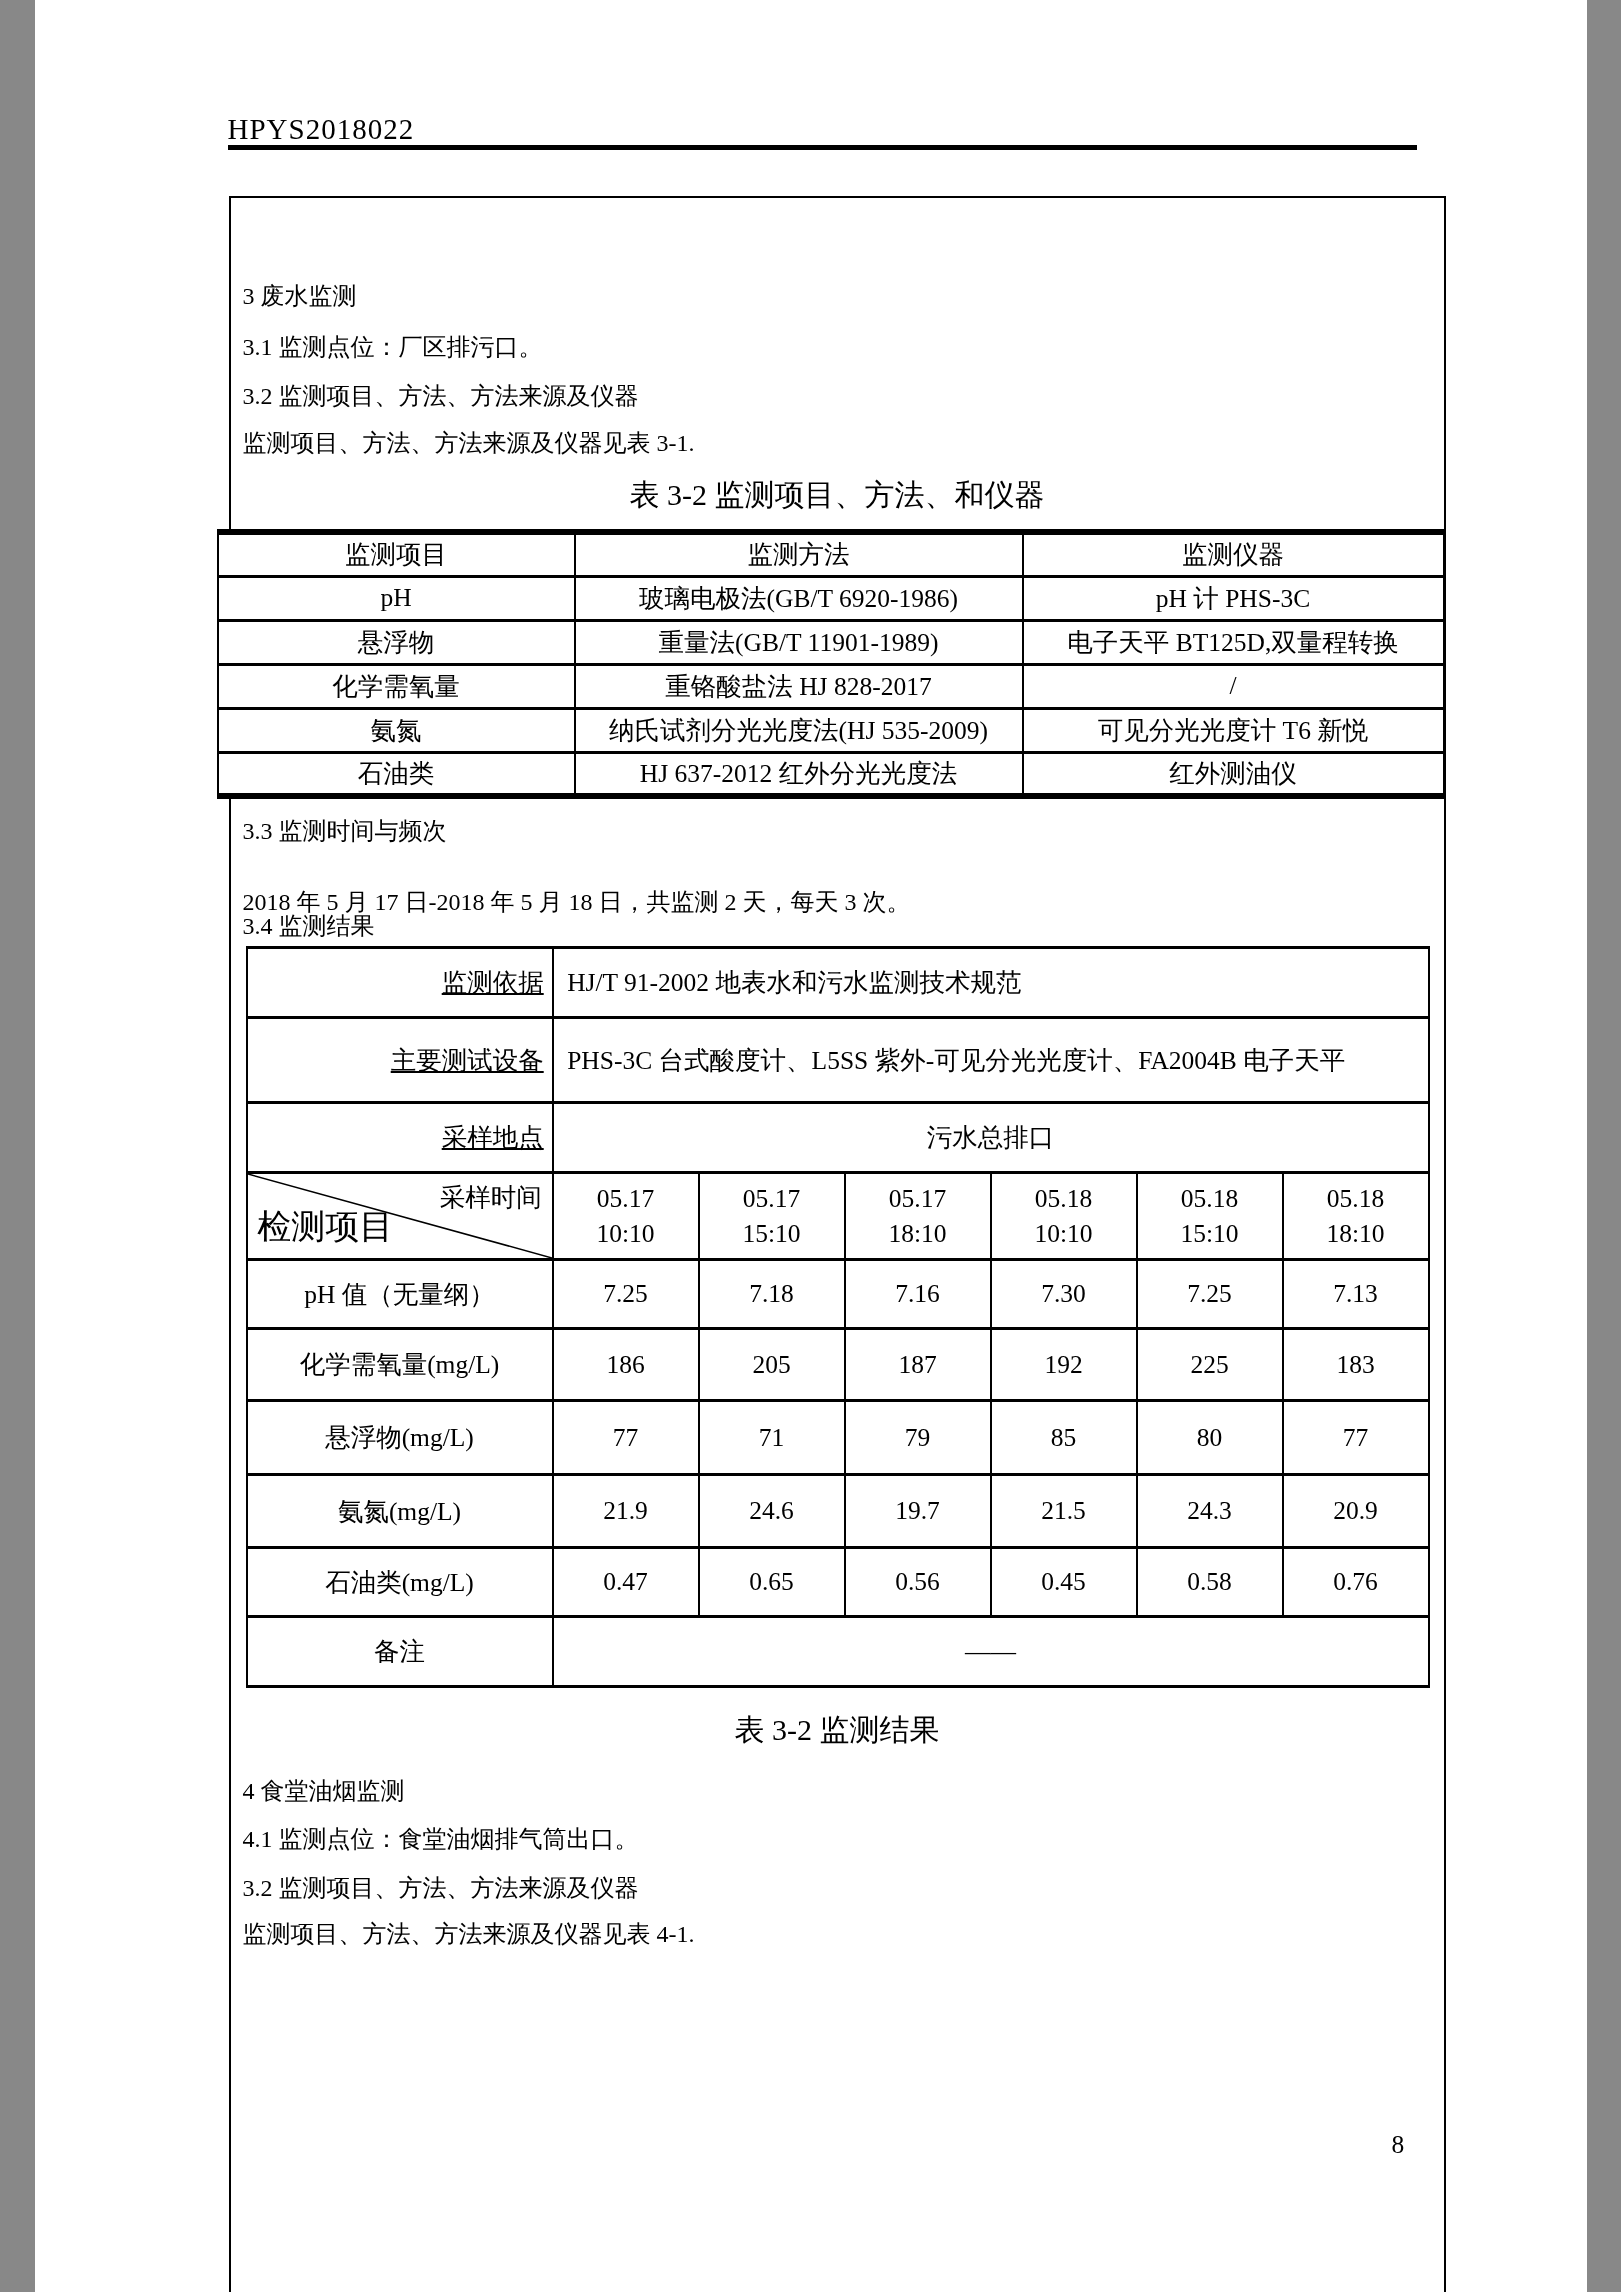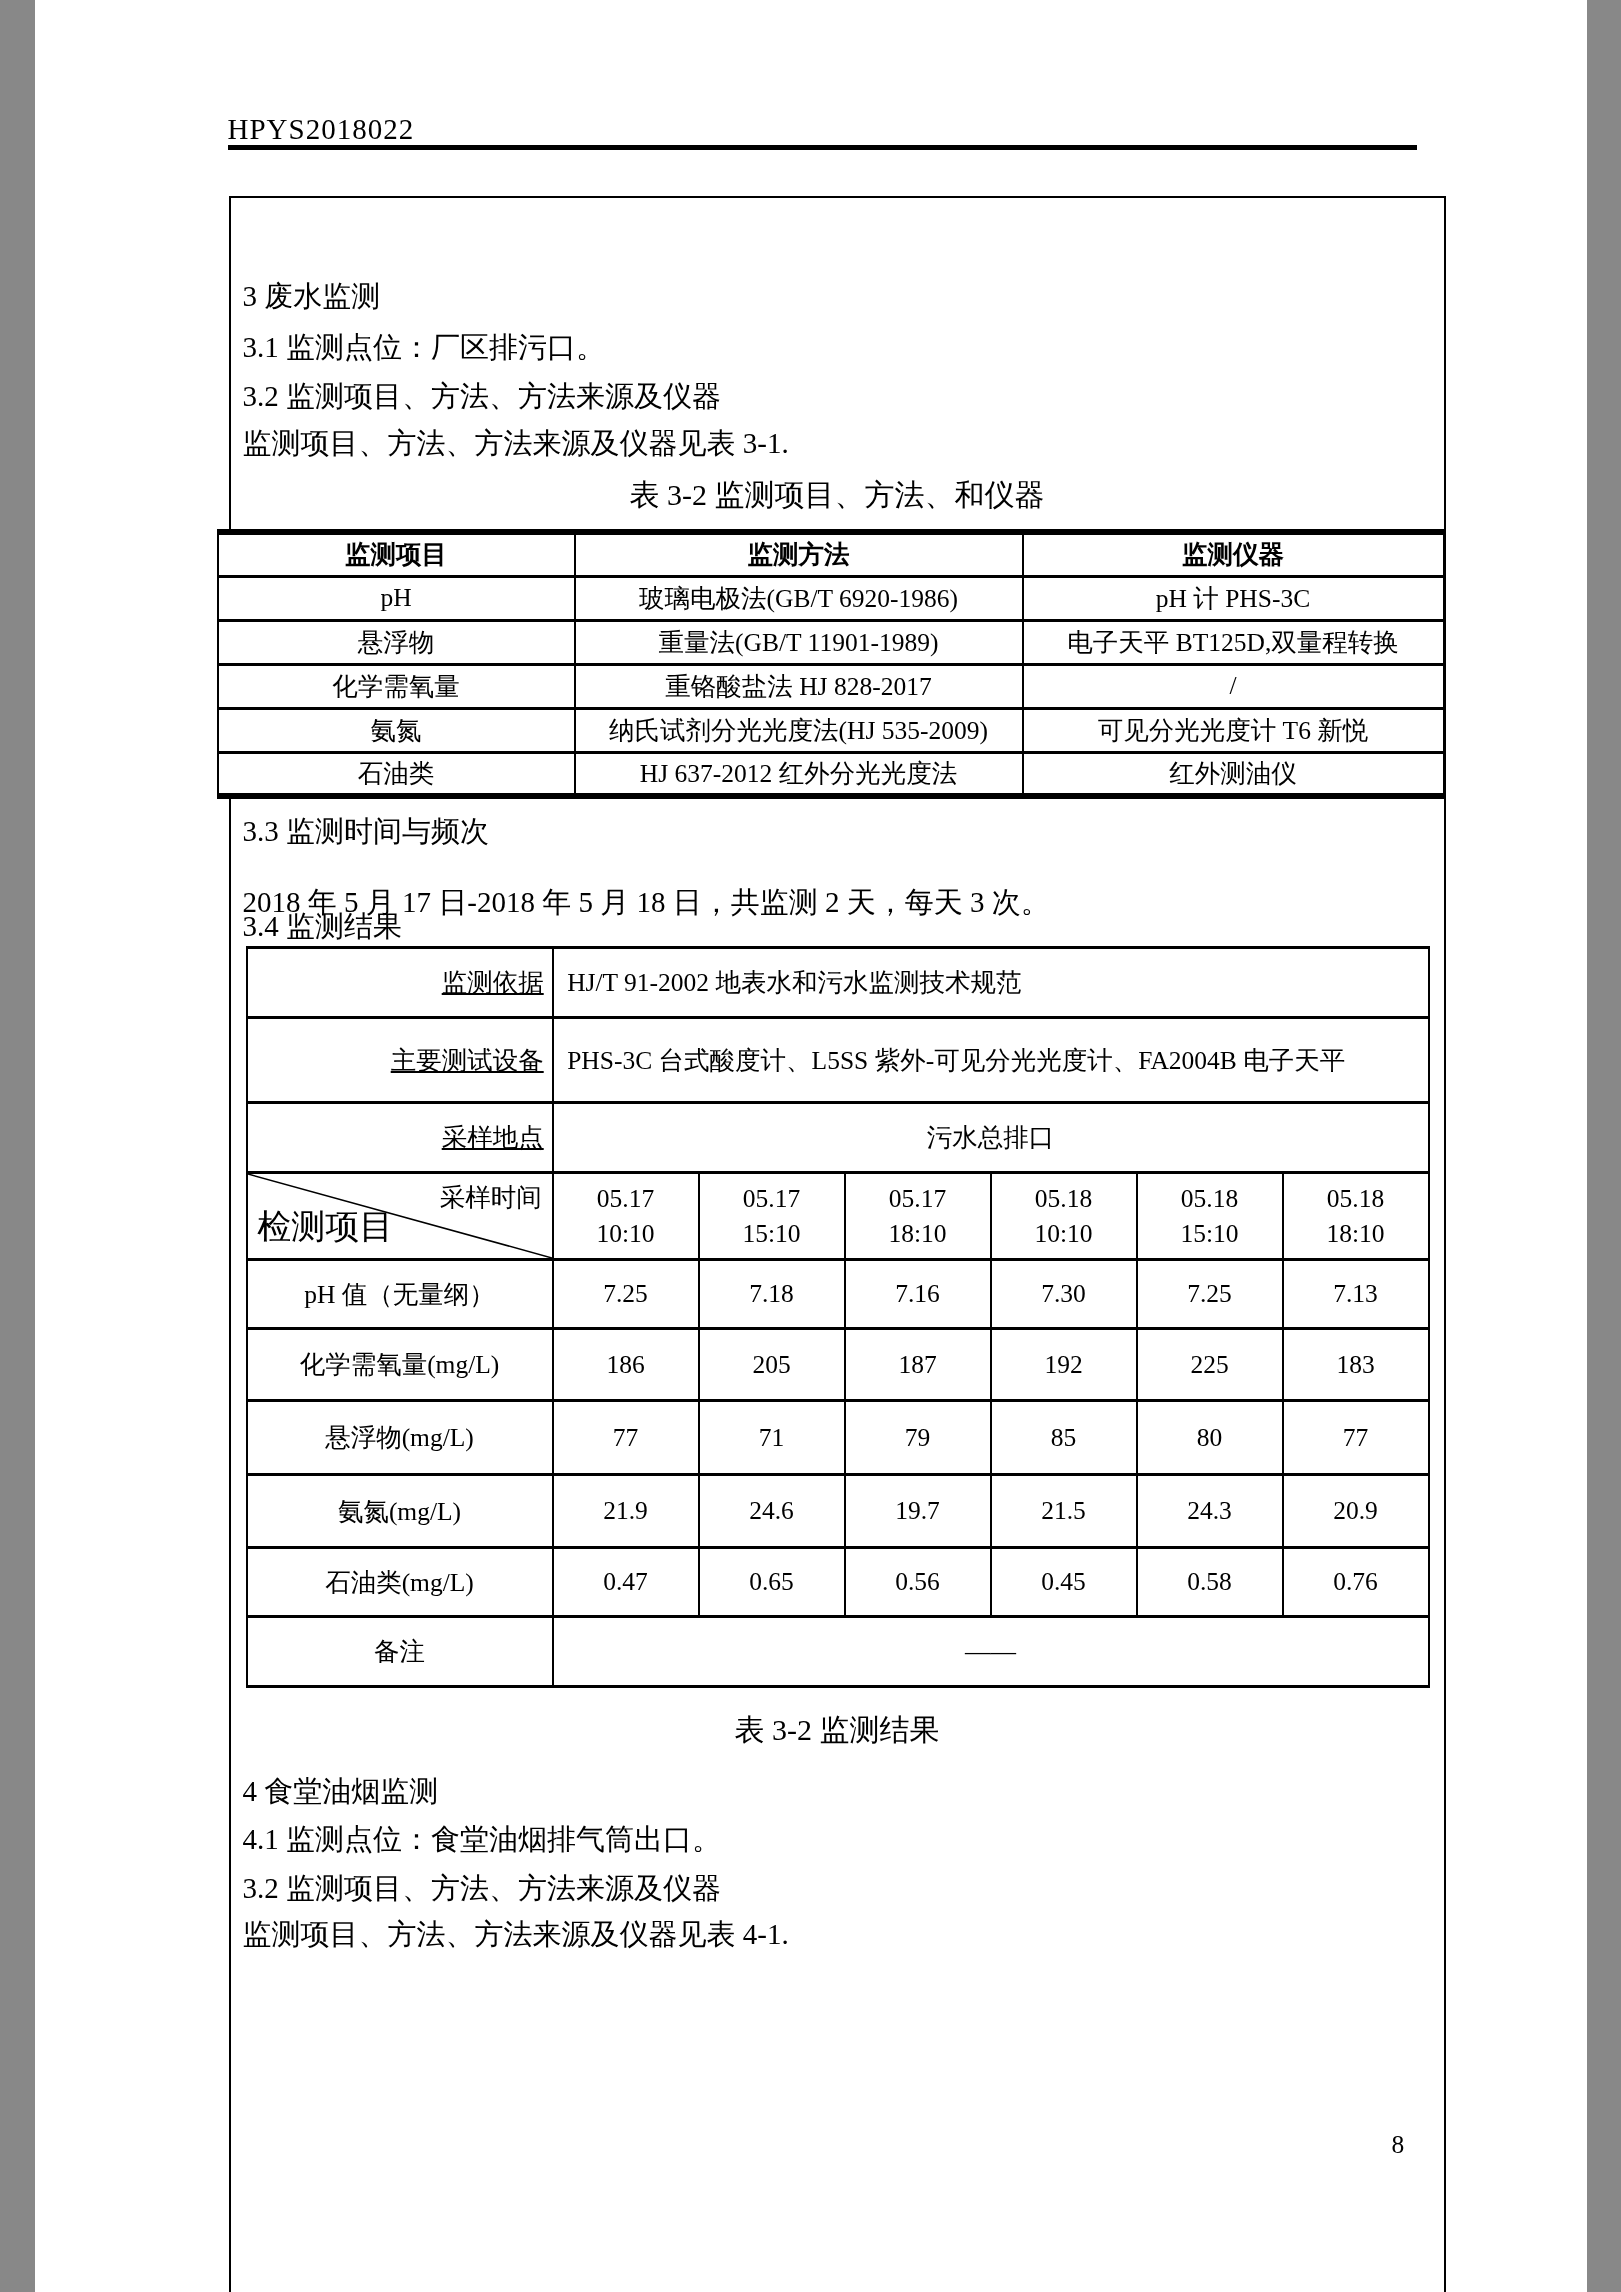--- a/index.html
+++ b/index.html
@@ -22,34 +22,34 @@
     width:1189px; height:4.9px; background:#000;
   }
   .content-box {
     position:absolute; left:194px; top:196px;
     width:1217px; height:2097px;
     border:2.9px solid #000; border-bottom:none;
     background:#fff;
   }
   .body-line {
     position:absolute; left:208px;
-    font-size:29px; line-height:49px; white-space:nowrap;text-align:right;
+    font-size:24px; line-height:49px; white-space:nowrap;text-align:right;
   }
   .table-title {
     position:absolute; left:194px; width:1217px;
     text-align:center; font-weight:normal;
     font-size:30px; line-height:49px;
   }
   table { border-collapse:collapse; table-layout:fixed; background:#fff; }
   td { border:2.9px solid #000; font-size:25.5px; text-align:center; vertical-align:middle; padding:2px 7.8px; }
 
   
   .table1 { position:absolute; left:182px; top:529px; width:1226px; }
   .table1 td { border-top-width:3.9px; border-bottom-width:3.9px; height:44px; }
-  .table1 tr:first-child td { border-top:6.9px solid #000; font-weight:bold; }
+  .table1 tr:first-child td { border-top:6.9px solid #000; font-weight:normal; }
   .table1 tr:last-child td { border-bottom:6.9px solid #000; }
 
   
   .table2 { position:absolute; left:211px; top:946px; width:1182px; }
   .table2 td { border-top-width:3.9px; border-bottom-width:3.9px; }
   .table2 .left-label { text-align:right;text-decoration:underline; }
   .table2 .val-left { text-align:left; padding:5.9px 13.7px; }
   .diag-cell { position:relative; padding:14px; height:87px; }
   .diag-cell svg { position:absolute; left:0; top:0; width:100%; height:100%; }
   .diag-top { position:absolute; right:9.8px; top:5.9px; font-size:25.5px; }

